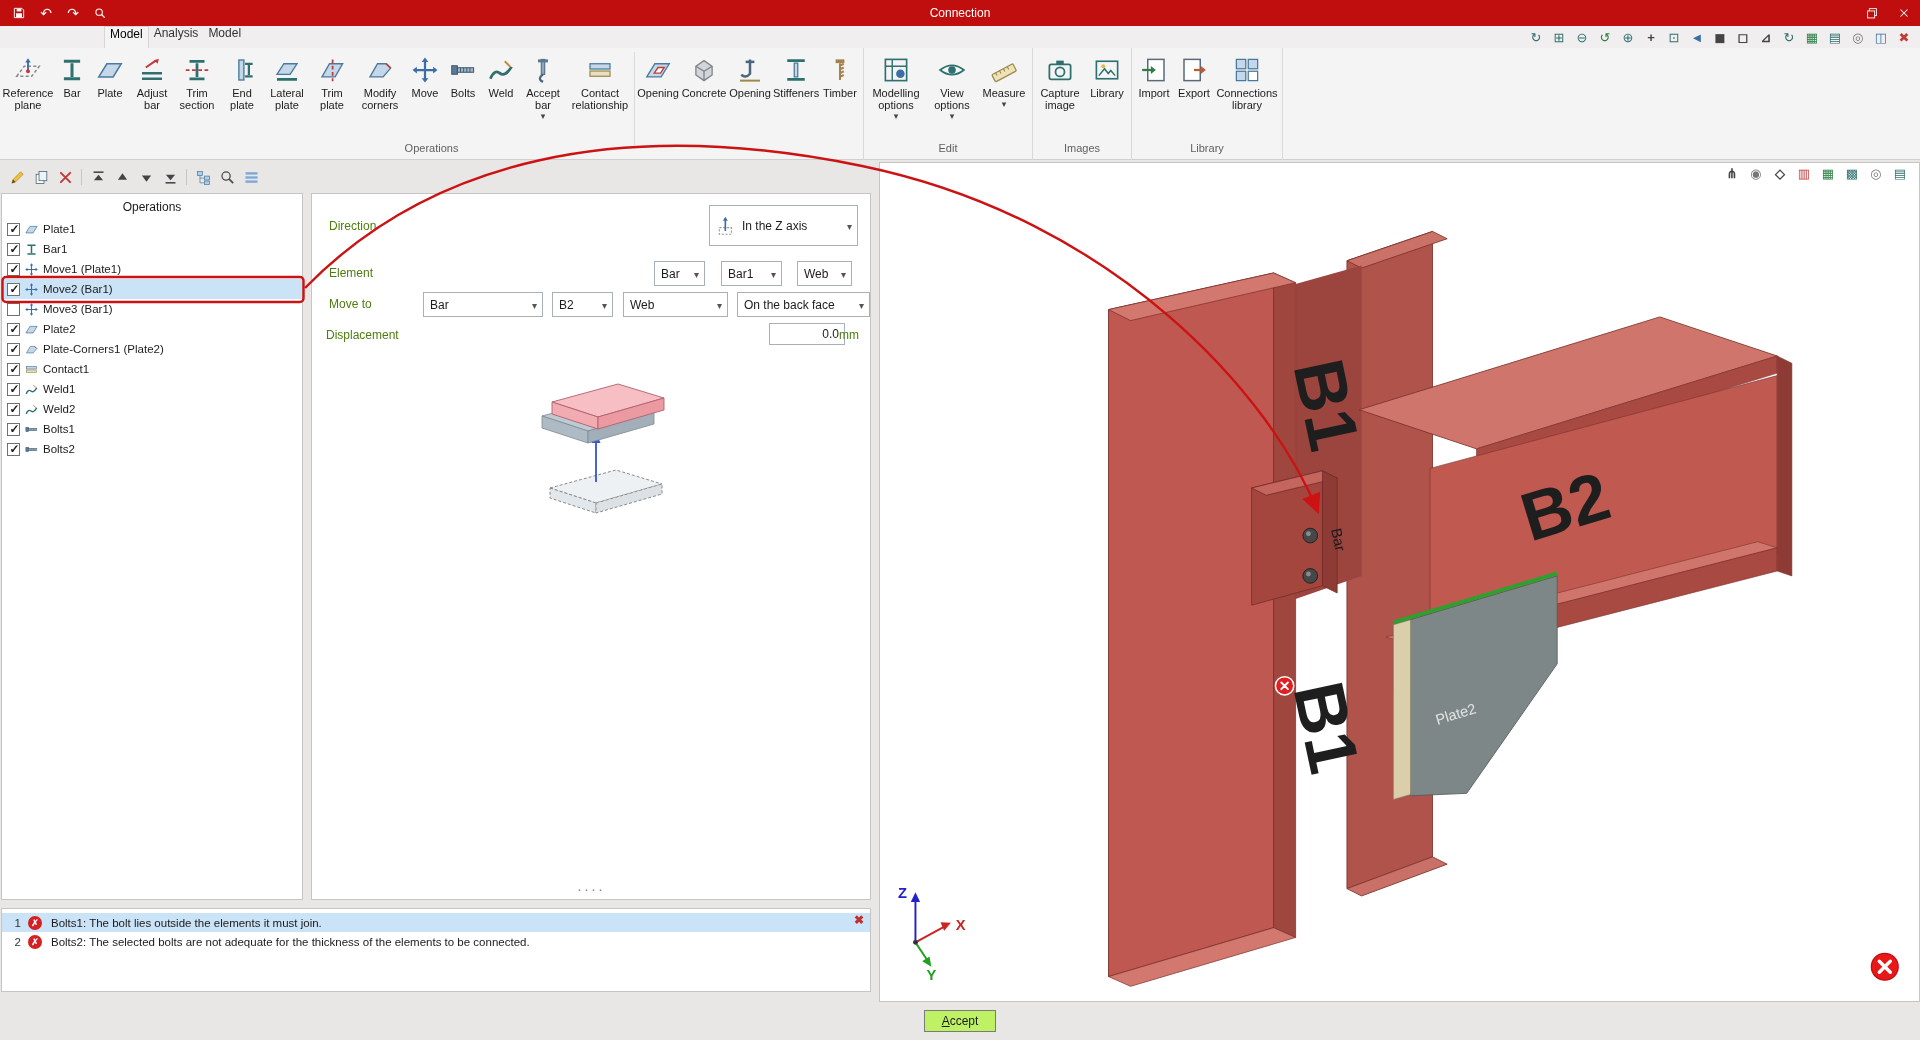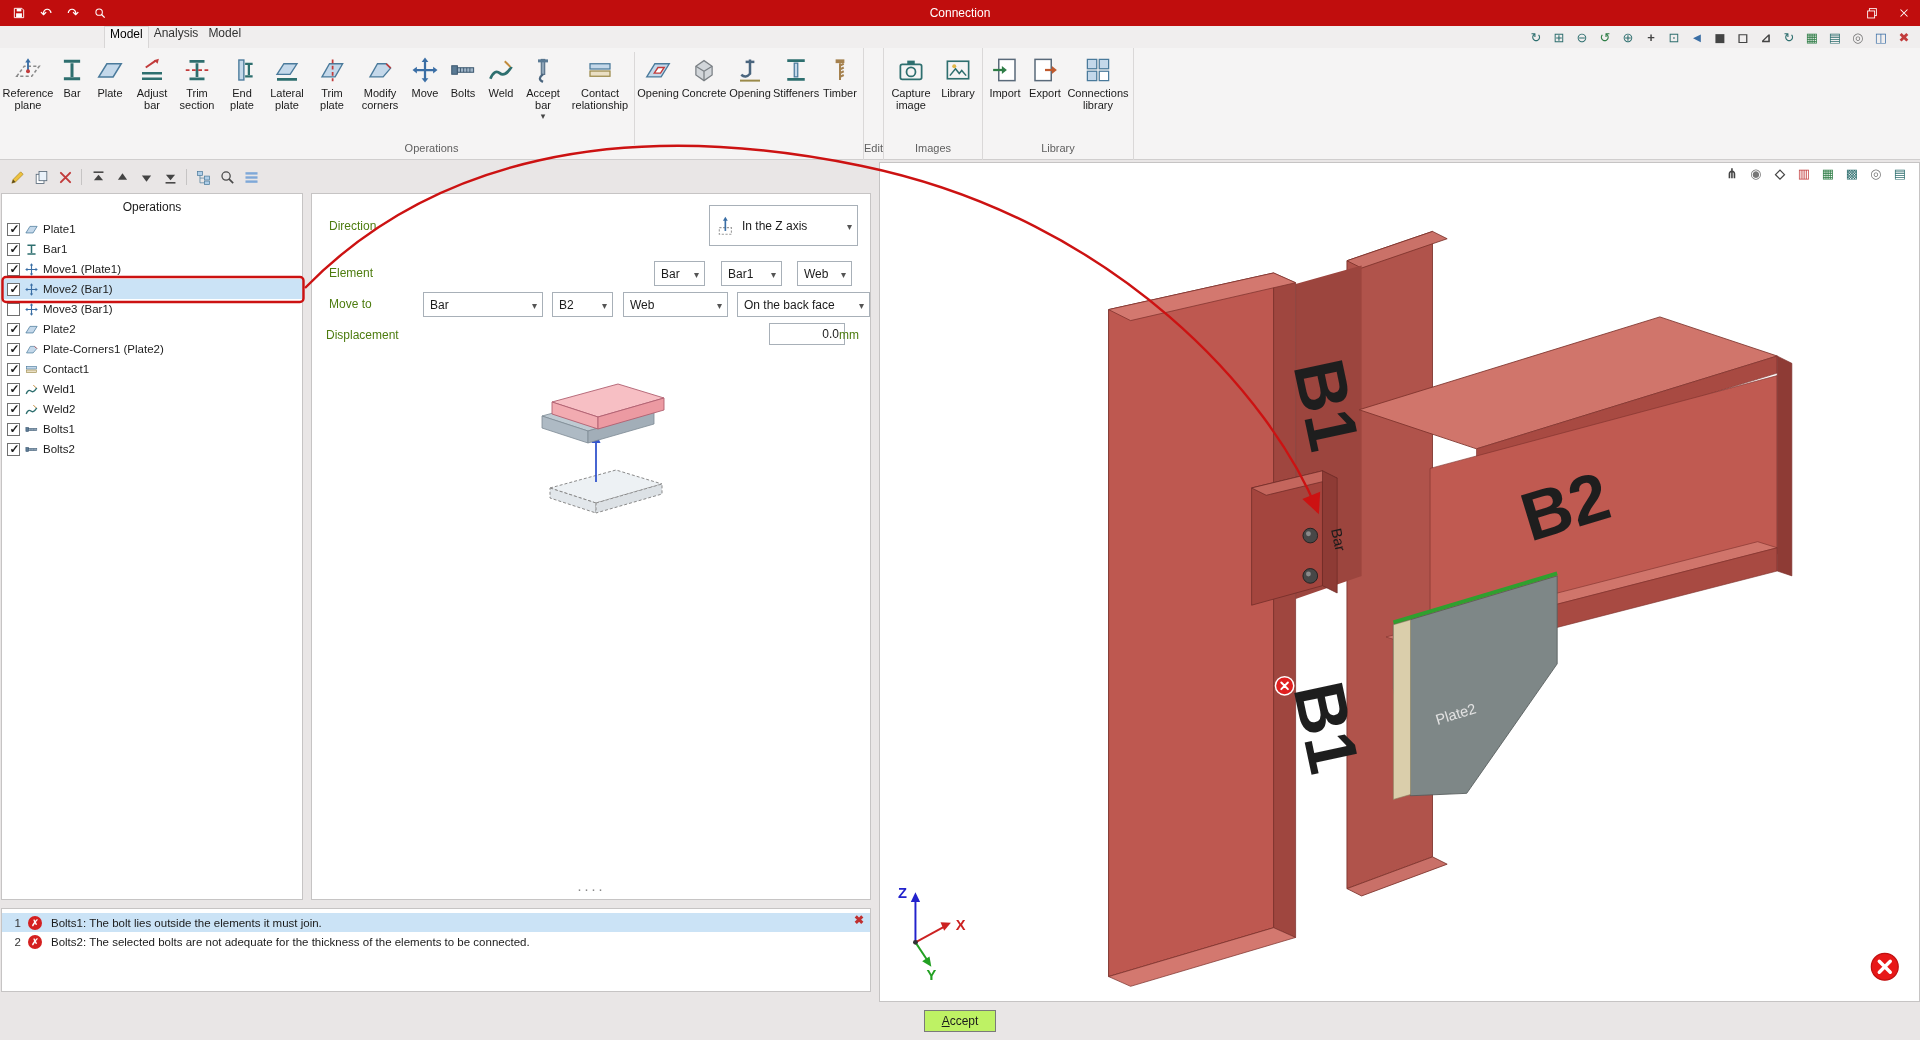--- a/index.html
+++ b/index.html
@@ -453,20 +453,43 @@
           <svg class="ric">
             <use href="#i-timber"></use>
           </svg>
           <span class="rlabel">Timber</span>
         </div>
     </div>
     <div class="rgl">Operations</div>
   </div>
   <div class="rdiv"></div>
   <div class="rgroup">
+    <div class="rbtns">
+      <div class="rbtn" style="width:60px">
+          <svg class="ric">
+            <use href="#i-modopt"></use>
+          </svg>
+          <span class="rlabel">Modelling options</span>
+          <span class="rcaret"></span>
+        </div>
+      <div class="rbtn" style="width:52px">
+          <svg class="ric">
+            <use href="#i-viewopt"></use>
+          </svg>
+          <span class="rlabel">View options</span>
+          <span class="rcaret"></span>
+        </div>
+      <div class="rbtn" style="width:52px">
+          <svg class="ric">
+            <use href="#i-measure"></use>
+          </svg>
+          <span class="rlabel">Measure</span>
+          <span class="rcaret"></span>
+        </div>
+    </div>
     <div class="rgl">Edit</div>
   </div>
   <div class="rdiv"></div>
   <div class="rgroup">
     <div class="rbtns">
       <div class="rbtn" style="width:50px">
           <svg class="ric">
             <use href="#i-capture"></use>
           </svg>
           <span class="rlabel">Capture image</span>

